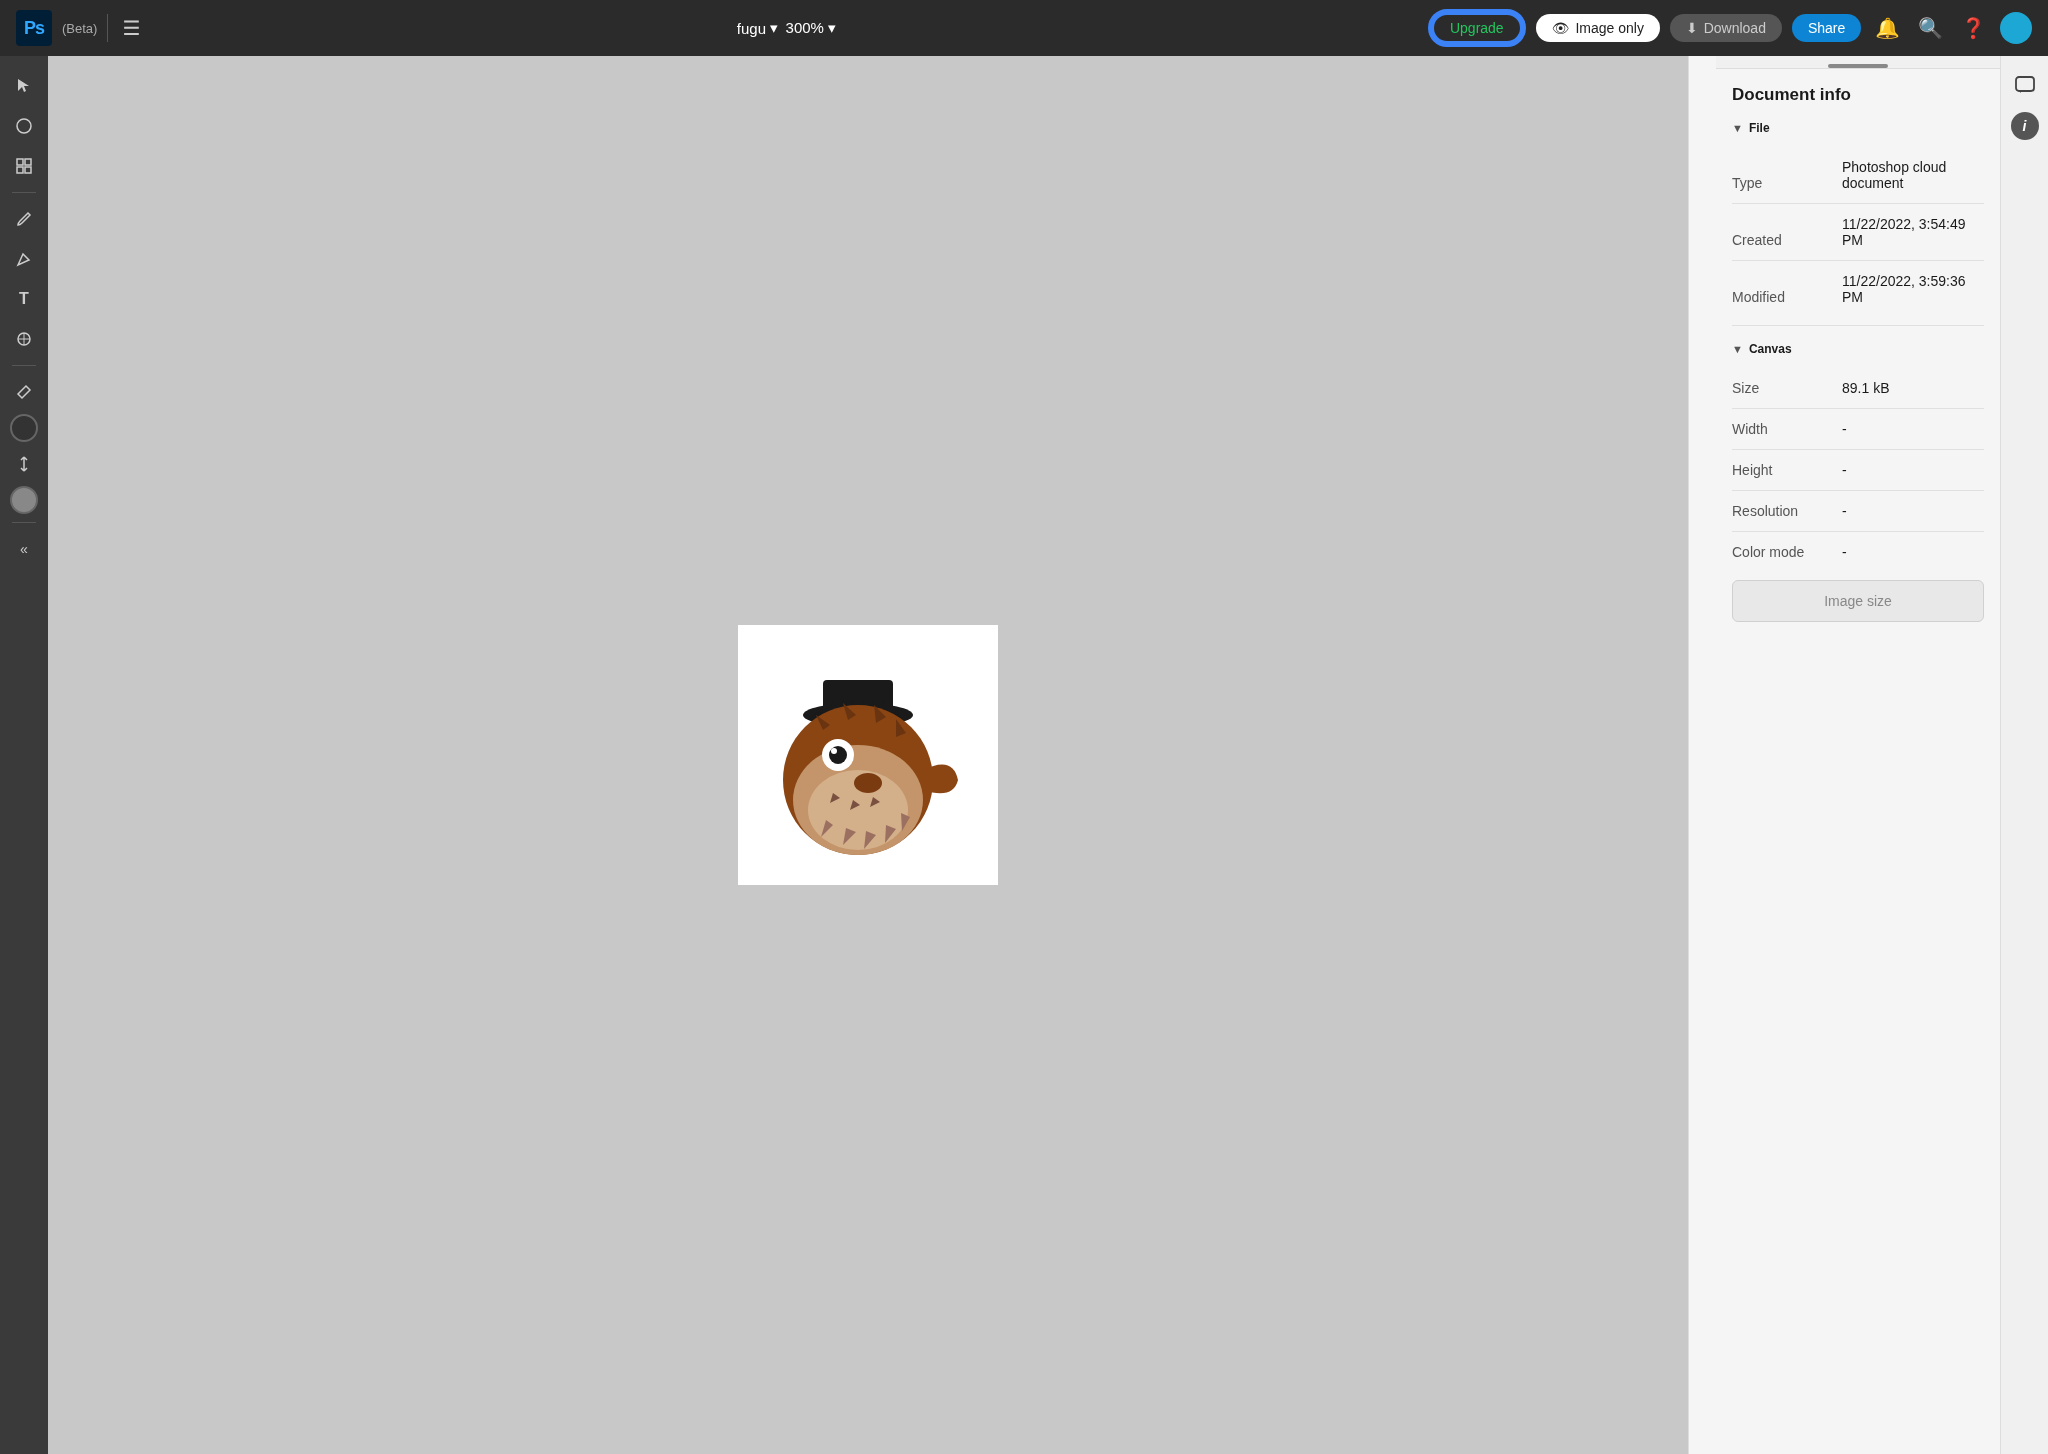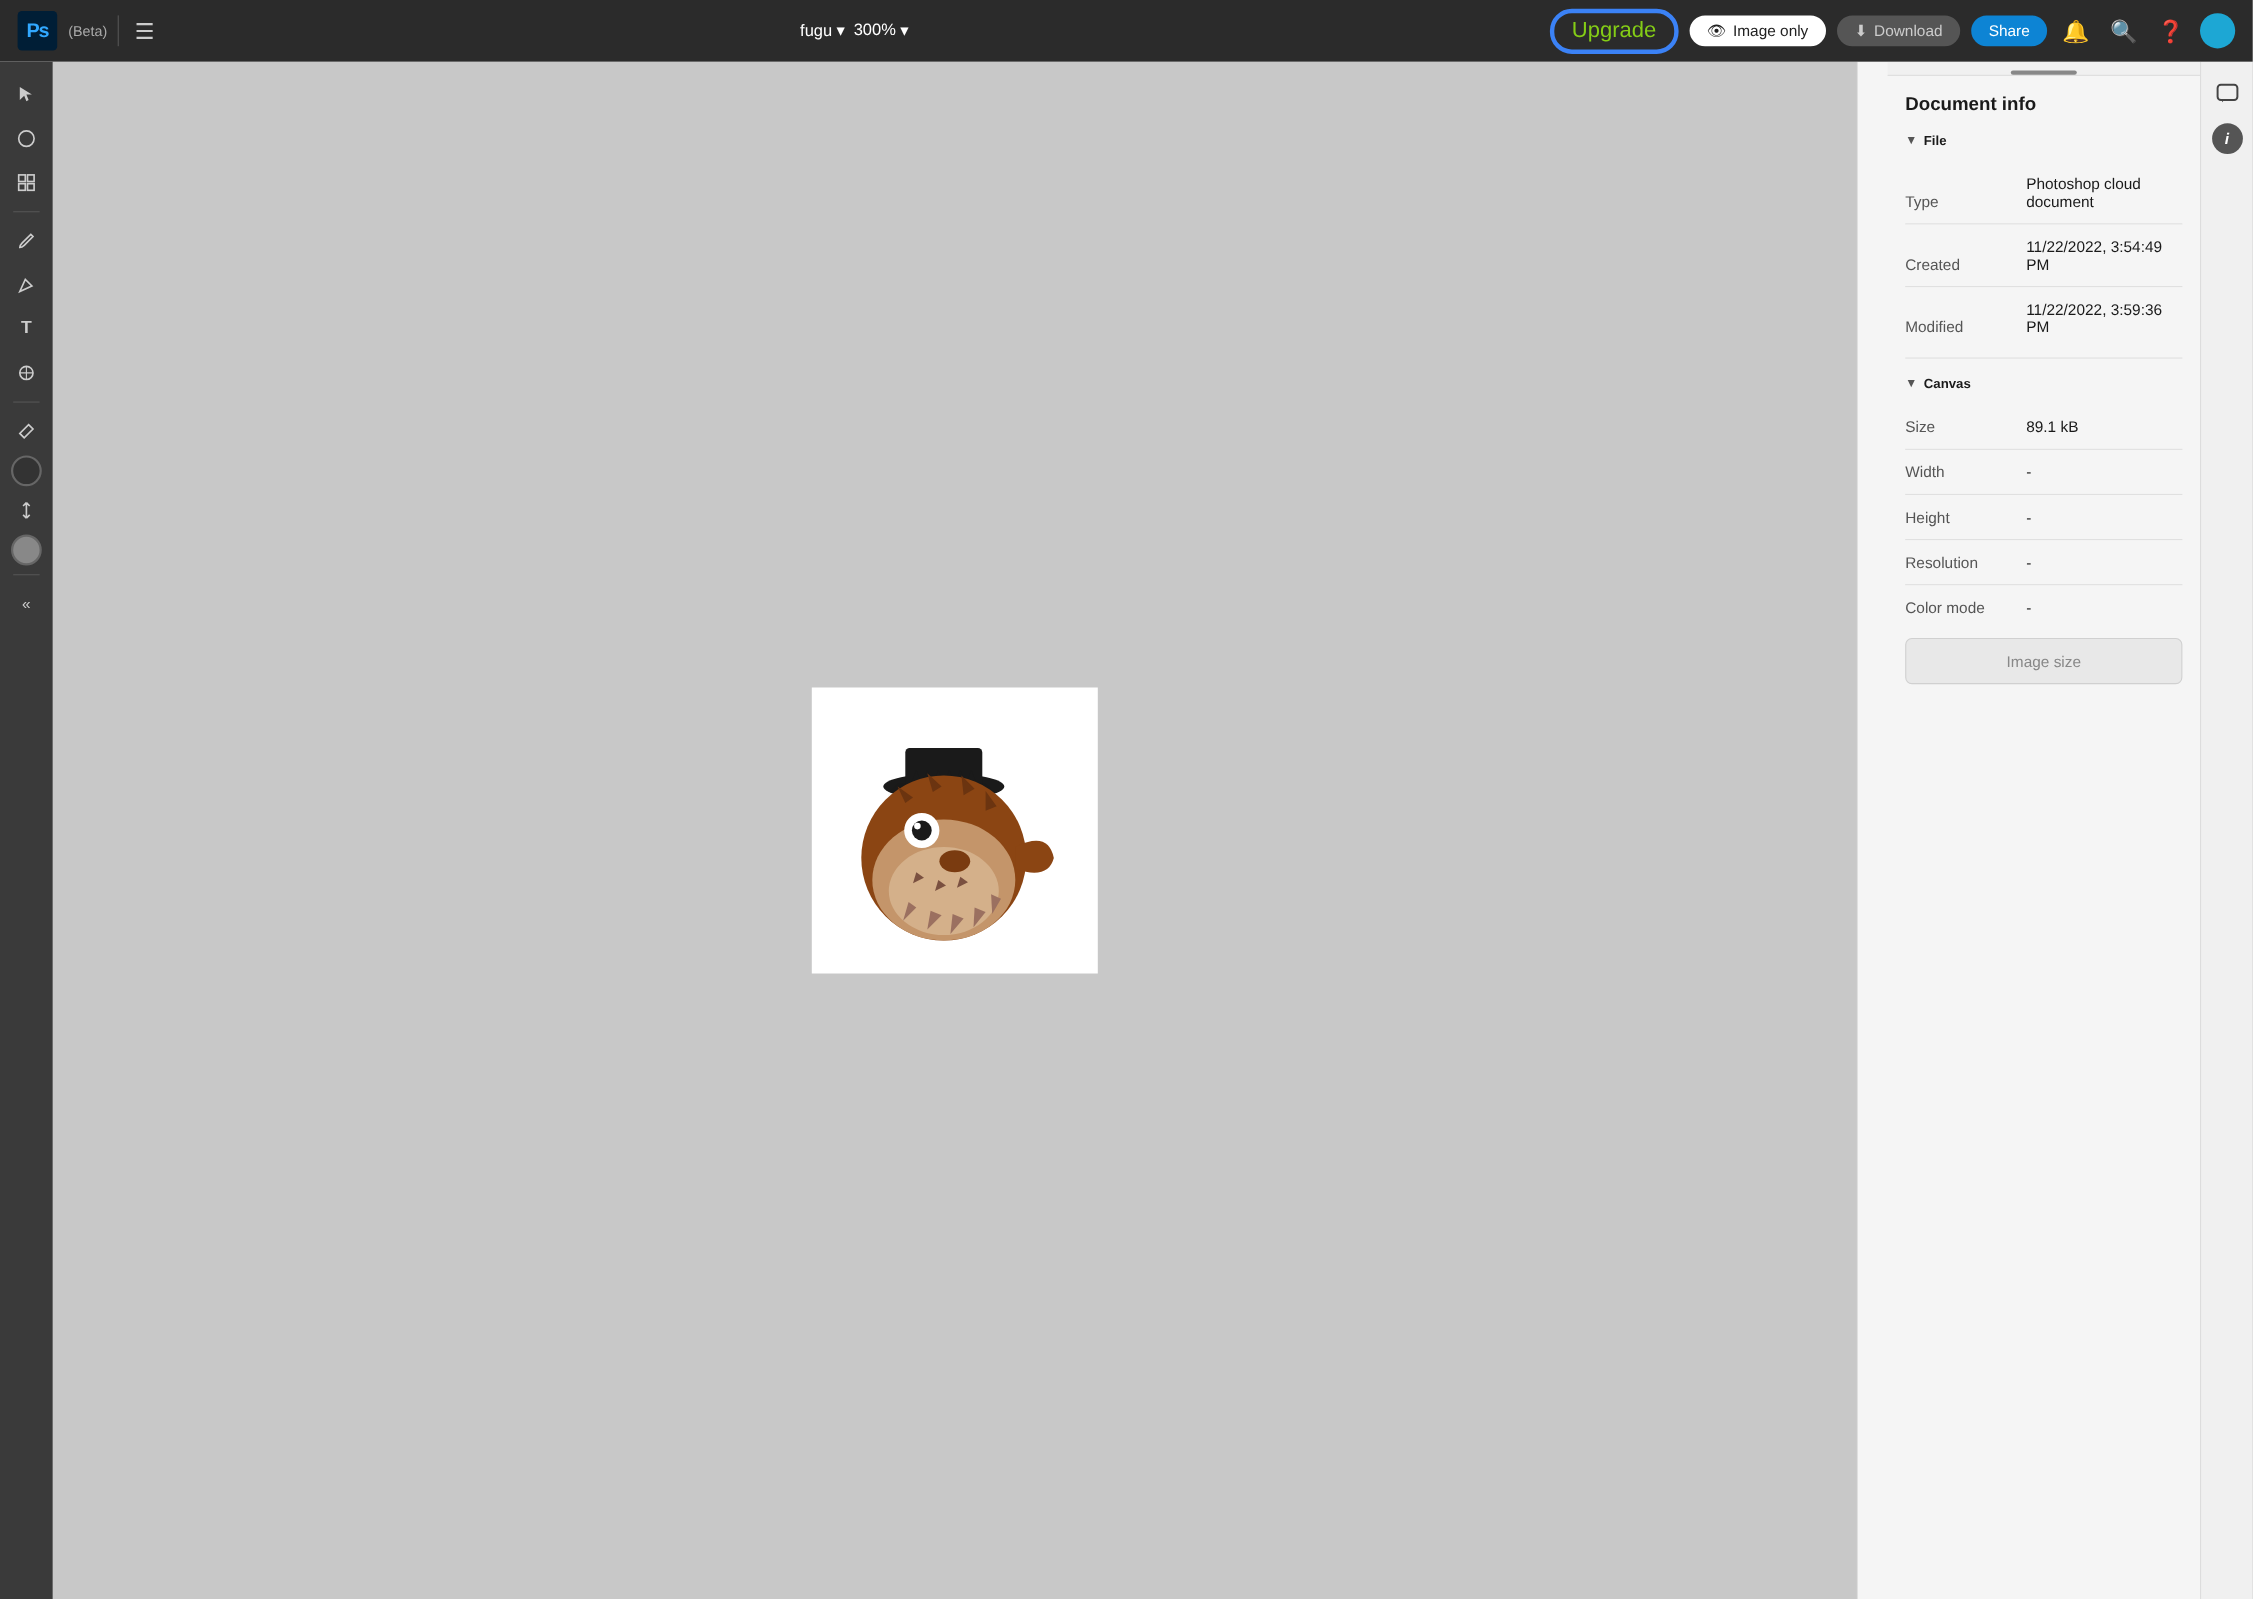--- a/index.html
+++ b/index.html
@@ -86,25 +86,25 @@
       align-items: flex-start;
       gap: 4px;
     }
     .topbar-right {
       display: flex;
       align-items: center;
       gap: 10px;
     }
     .upgrade-btn {
       background: none;
-      border: 4px solid #3b82f6;
-      color: #84cc16;
+      border: 6px solid #3b82f6;
+      color: #22c55e;
       border-radius: 20px;
       padding: 5px 16px;
-      font-size: 20px;
+      font-size: 14px;
       cursor: pointer;
     }
     .viewonly-btn {
       background: #fff;
       border: none;
       color: #222;
       border-radius: 20px;
       padding: 6px 16px;
       font-size: 14px;
       cursor: pointer;

